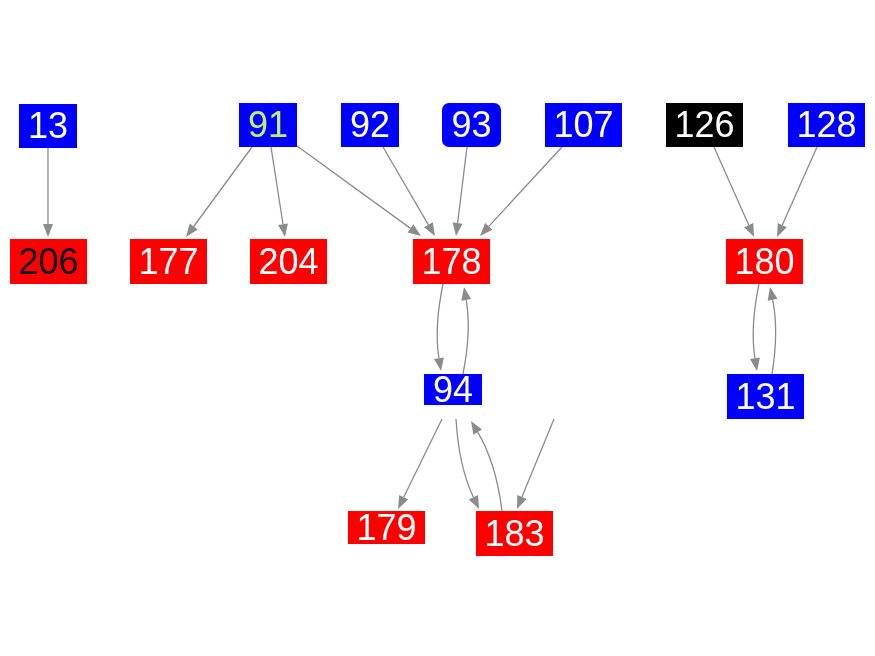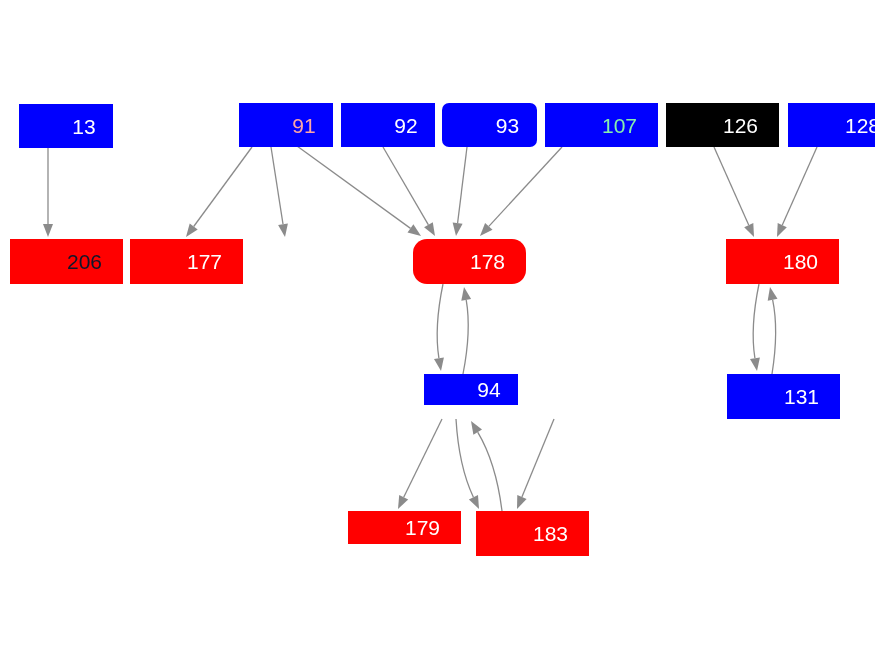--- a/index.html
+++ b/index.html
@@ -21,24 +21,23 @@
     top: 0;
     width: 875px;
     height: 656px;
   }
   .node {
     position: absolute;
     display: flex;
     align-items: center;
     justify-content: center;
     color: #ffffff;
-    font-size: 21px;
+    font-size: 36px;
     line-height: 1;
     user-select: none;
-    padding-left: 36px;
   }
   .edge-path {
     fill: none;
   }
 </style>
 </head>
 <body>
 
 <div id="figure">
   <svg id="edge-layer" xmlns="http://www.w3.org/2000/svg" viewBox="0 0 875 656">
@@ -108,45 +107,48 @@
       </g>
       <g>
         <path class="edge-path" stroke="#8b8b8b" stroke-width="1.3" d="M 554 419 Q 535.5 464 521.9 497.0"></path>
         <polygon fill="#8b8b8b" points="517.3,495.1 517,509 526.6,498.9"></polygon>
       </g>
     </svg>
 
 <div class="node" style="left: 19px; top: 104px; width: 58px; height: 44px; background: rgb(0, 0, 255); color: rgb(255, 255, 255);">
       <span>13</span>
     </div>
-    <div class="node" style="left: 239px; top: 103px; width: 58px; height: 44px; background: rgb(0, 0, 255); color: #fca5a5;">
+    <div class="node" style="left: 239px; top: 103px; width: 58px; height: 44px; background: rgb(0, 0, 255); color: #bef264;">
       <span>91</span>
     </div>
     <div class="node" style="left: 341px; top: 103px; width: 58px; height: 44px; background: rgb(0, 0, 255); color: rgb(255, 255, 255);">
       <span>92</span>
     </div>
     <div class="node" style="left: 442px; top: 103px; width: 59px; height: 44px; background: rgb(0, 0, 255); color: rgb(255, 255, 255); border-radius: 7px;">
       <span>93</span>
     </div>
-    <div class="node" style="left: 545px; top: 103px; width: 77px; height: 44px; background: rgb(0, 0, 255); color: #86efac;">
+    <div class="node" style="left: 545px; top: 103px; width: 77px; height: 44px; background: rgb(0, 0, 255); color: #ffffff;">
       <span>107</span>
     </div>
     <div class="node" style="left: 666px; top: 103px; width: 77px; height: 44px; background: #000000; color: rgb(255, 255, 255);">
       <span>126</span>
     </div>
     <div class="node" style="left: 788px; top: 103px; width: 77px; height: 44px; background: rgb(0, 0, 255); color: rgb(255, 255, 255);">
       <span>128</span>
     </div>
     <div class="node" style="left: 10px; top: 239px; width: 77px; height: 45px; background: rgb(255, 0, 0); color: #0f172a;">
       <span>206</span>
     </div>
     <div class="node" style="left: 130px; top: 239px; width: 77px; height: 45px; background: rgb(255, 0, 0); color: rgb(255, 255, 255);">
       <span>177</span>
     </div>
-    <div class="node" style="left: 413px; top: 239px; width: 77px; height: 45px; background: rgb(255, 0, 0); color: rgb(255, 255, 255); border-radius: 14px;">
+    <div class="node" style="left: 250px; top: 239px; width: 77px; height: 45px; background: rgb(255, 0, 0); color: rgb(255, 255, 255);">
+      <span>204</span>
+    </div>
+    <div class="node" style="left: 413px; top: 239px; width: 77px; height: 45px; background: rgb(255, 0, 0); color: rgb(255, 255, 255);">
       <span>178</span>
     </div>
     <div class="node" style="left: 726px; top: 239px; width: 77px; height: 45px; background: rgb(255, 0, 0); color: rgb(255, 255, 255);">
       <span>180</span>
     </div>
     <div class="node" style="left: 424px; top: 374px; width: 58px; height: 31px; background: rgb(0, 0, 255); color: rgb(255, 255, 255);">
       <span>94</span>
     </div>
     <div class="node" style="left: 727px; top: 374px; width: 77px; height: 45px; background: rgb(0, 0, 255); color: rgb(255, 255, 255);">
       <span>131</span>

